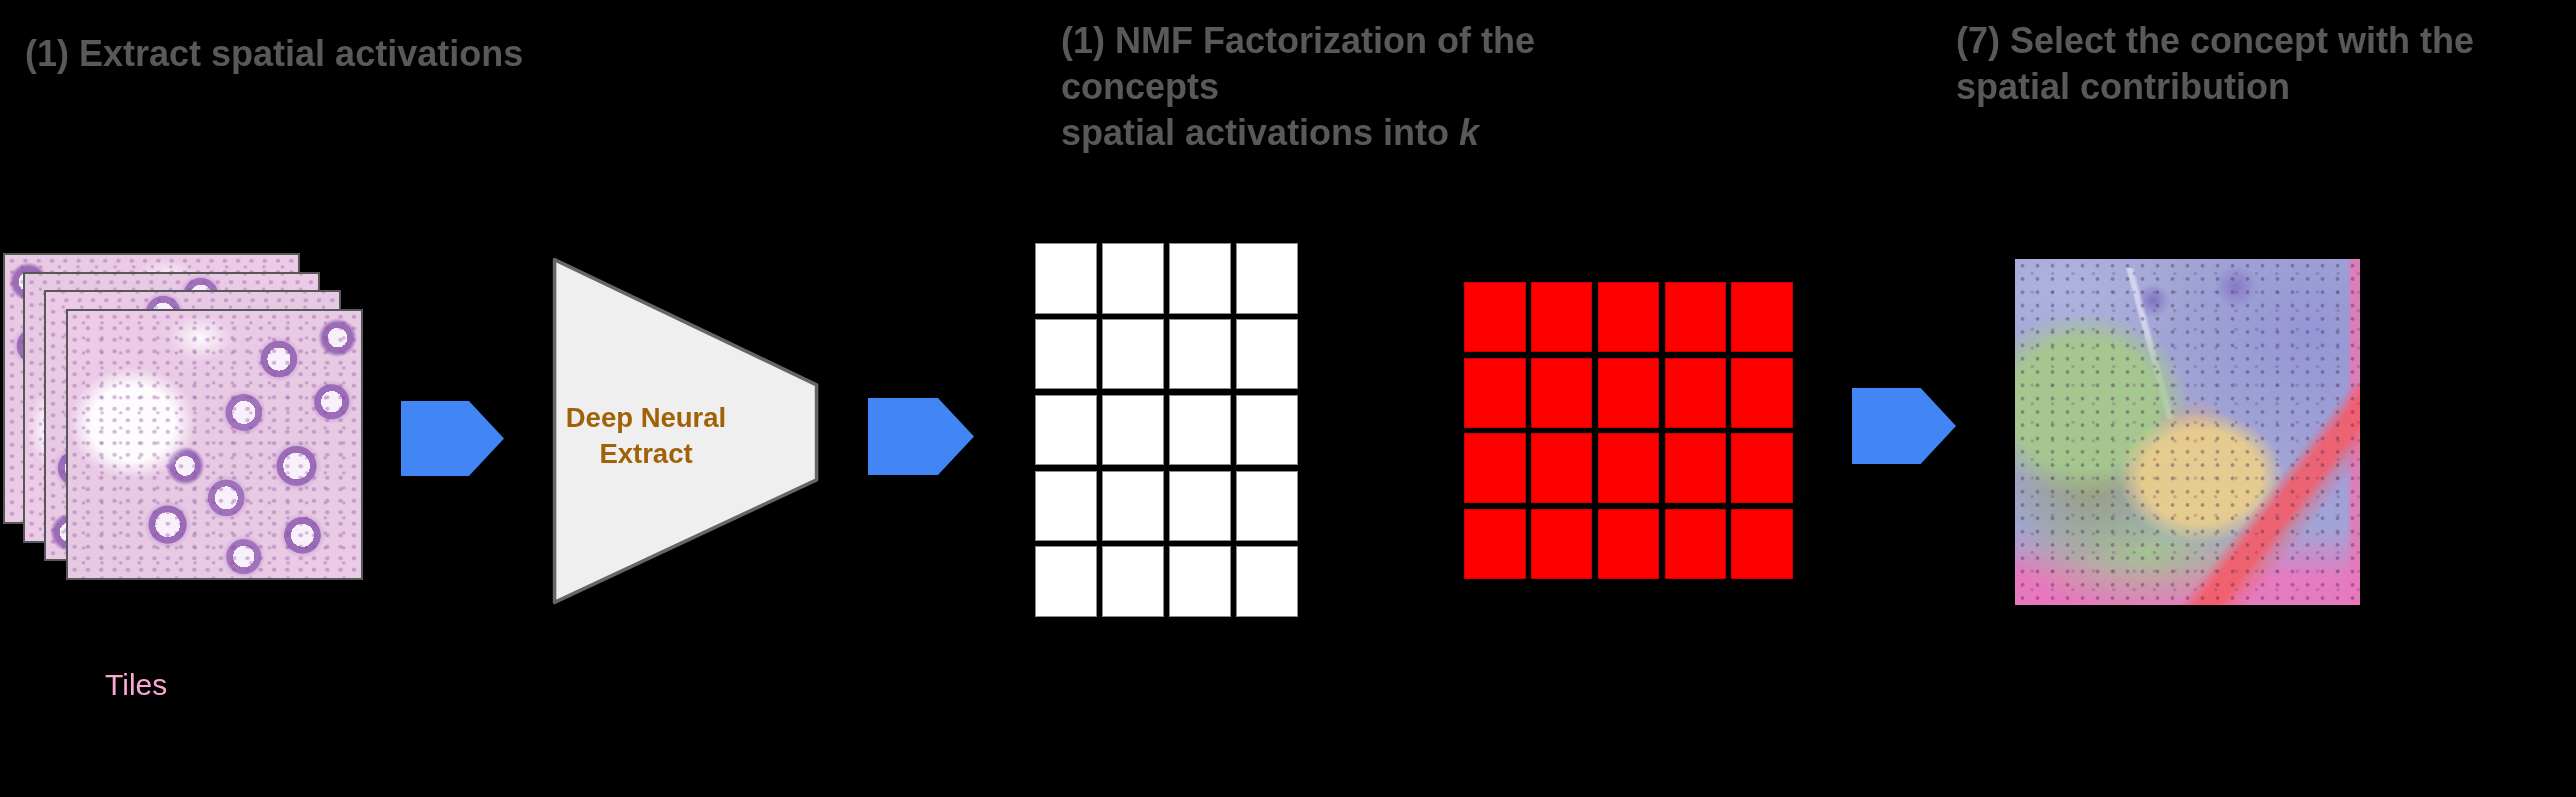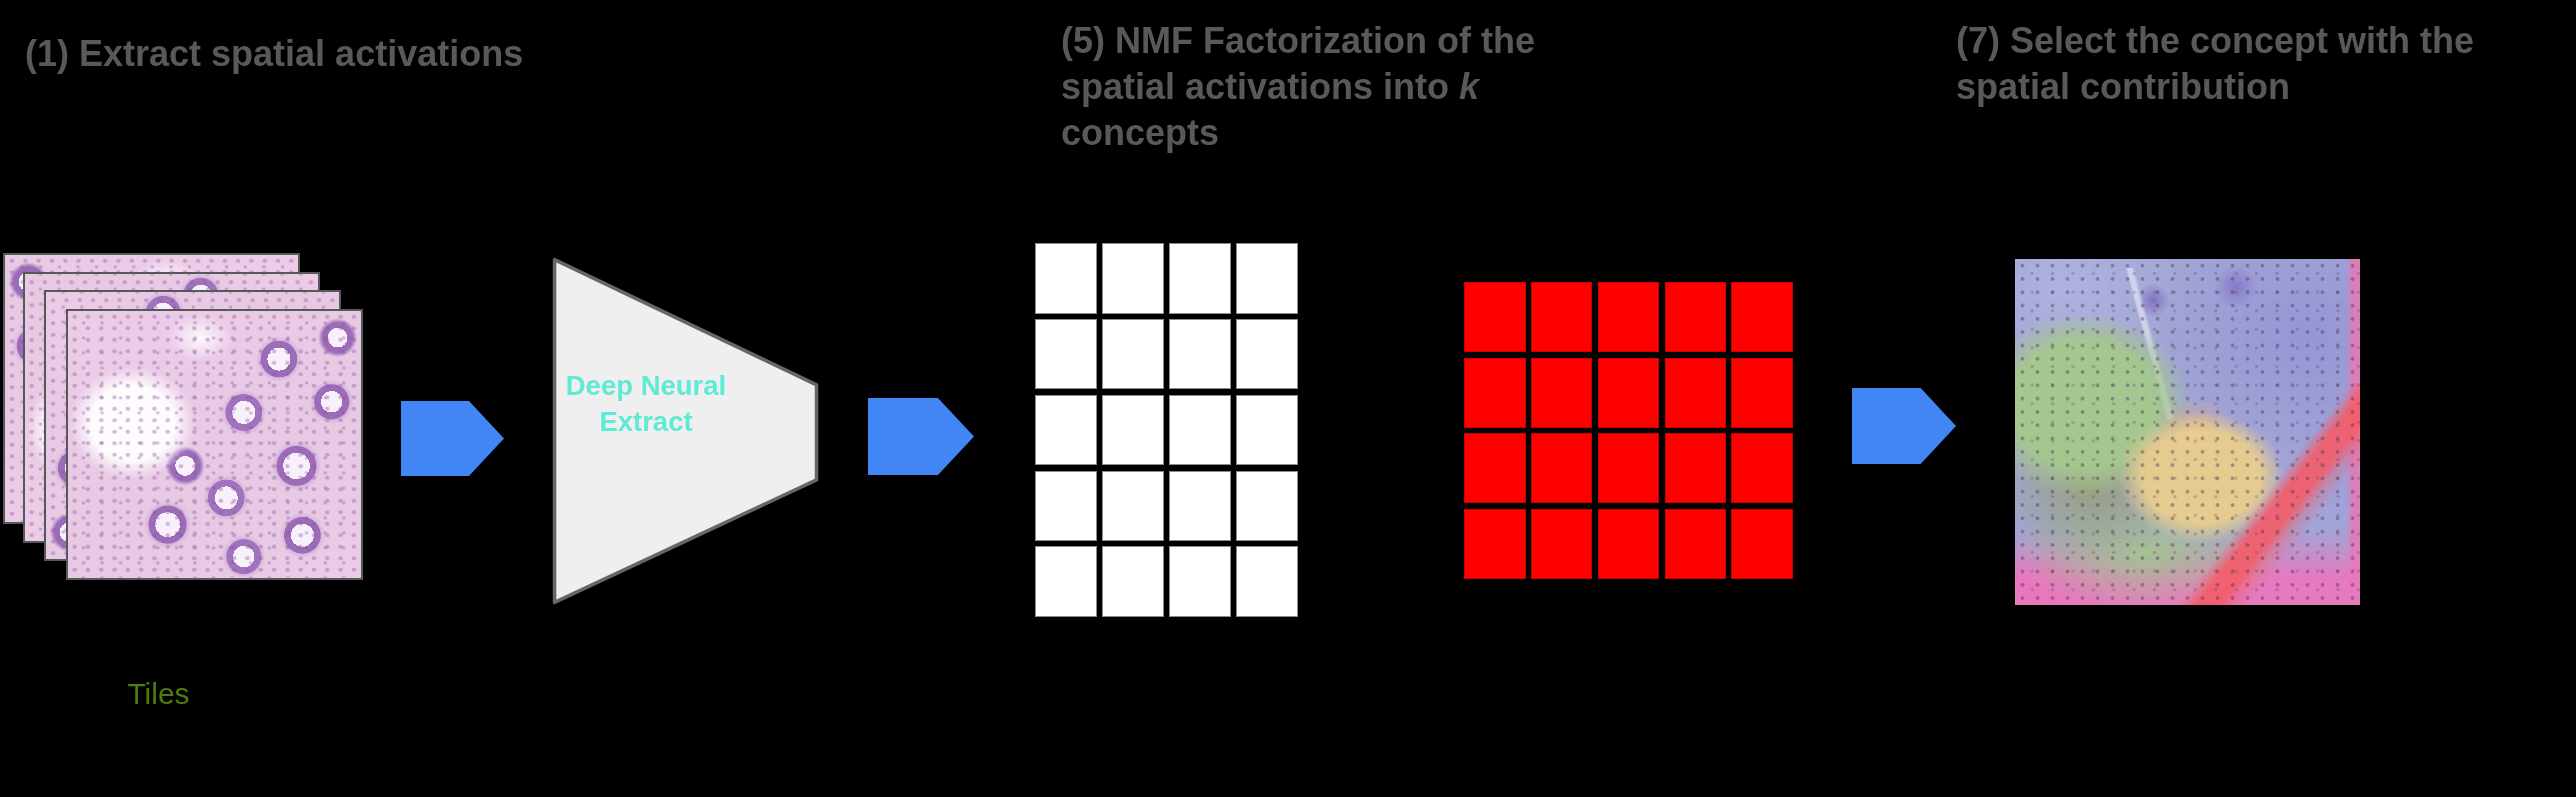--- a/index.html
+++ b/index.html
@@ -37,38 +37,38 @@
       radial-gradient(circle at 40% 58%, #f8f0fa 0 9.8px, #9c6cb8 9.8px 15px, transparent 19.5px),
       linear-gradient(150deg, rgba(233,190,225,0.70), rgba(213,158,205,0.45) 60%, rgba(230,185,220,0.65));
     background-size:13.3px 11.5px,18.6px 15px,auto,auto,auto,auto,auto,auto,auto,auto,auto,auto,auto,auto,auto;
     background-position:0 0,6.2px 4.4px,0 0,0 0,0 0,0 0,0 0,0 0,0 0,0 0,0 0,0 0,0 0,0 0,0 0;
   }
   .tile.t1{left:2.7px;top:253px;transform:scaleX(-1);}
   .tile.t2{left:23px;top:272px;transform:scaleY(-1);}
   .tile.t3{left:44px;top:290px;transform:scale(-1,-1);}
   .tile.t4{left:66px;top:309px;}
   .tiles-label{
-    position:absolute;left:105px;top:668px;width:107px;text-align:center;
-    font-size:30px;color:#4d7c0f;margin-top:9px;
+    position:absolute;left:105px;top:668px;width:107px;text-align:left;
+    font-size:30px;color:#f9a8d4;
   }
 
   
   .arrow{
     position:absolute;background:#4285f4;
     clip-path:polygon(0 0,66% 0,100% 50%,66% 100%,0 100%);
   }
   .arrow.a1{left:401px;top:401px;width:103px;height:75px;}
   .arrow.a2{left:868px;top:398px;width:106px;height:77px;}
   .arrow.a3{left:1852px;top:388px;width:104px;height:76px;}
 
   
   .funnel{position:absolute;left:551px;top:256px;width:270px;height:350px;}
   .dnn-label{
-    position:absolute;left:553px;top:368px;width:186px;text-align:center;
-    font-size:27.5px;line-height:36px;font-weight:bold;color:#5eead4;
+    position:absolute;left:553px;top:400px;width:186px;text-align:center;
+    font-size:27.5px;line-height:36px;font-weight:bold;color:#a16207;
   }
 
   
   .matrix{position:absolute;display:grid;gap:5.3px;}
   #matrix-activations{left:1035px;top:243px;width:263px;height:374px;}
   #matrix-concepts{left:1464px;top:282px;width:329px;height:297px;}
   .matrix .cell{border:0.9px solid;box-sizing:border-box;}
 
   
   .overlay-img{
@@ -100,23 +100,23 @@
 </head>
 <body>
 
 <div class="canvas">
 
   <div class="heading" id="h1">
     <div>(1) Extract spatial activations</div>
   </div>
 
   <div class="heading" id="h2">
-    <div>(5) NMF Factorization of the</div>
+    <div>(1) NMF Factorization of the</div>
+    <div>concepts</div>
     <div><span>spatial activations into </span><i>k</i></div>
-    <div>concepts</div>
   </div>
 
   <div class="heading" id="h3">
     <div>(7) Select the concept with the</div>
     <div>spatial contribution</div>
   </div>
 
   <div class="tile t1"></div>
   <div class="tile t2"></div>
   <div class="tile t3"></div>

